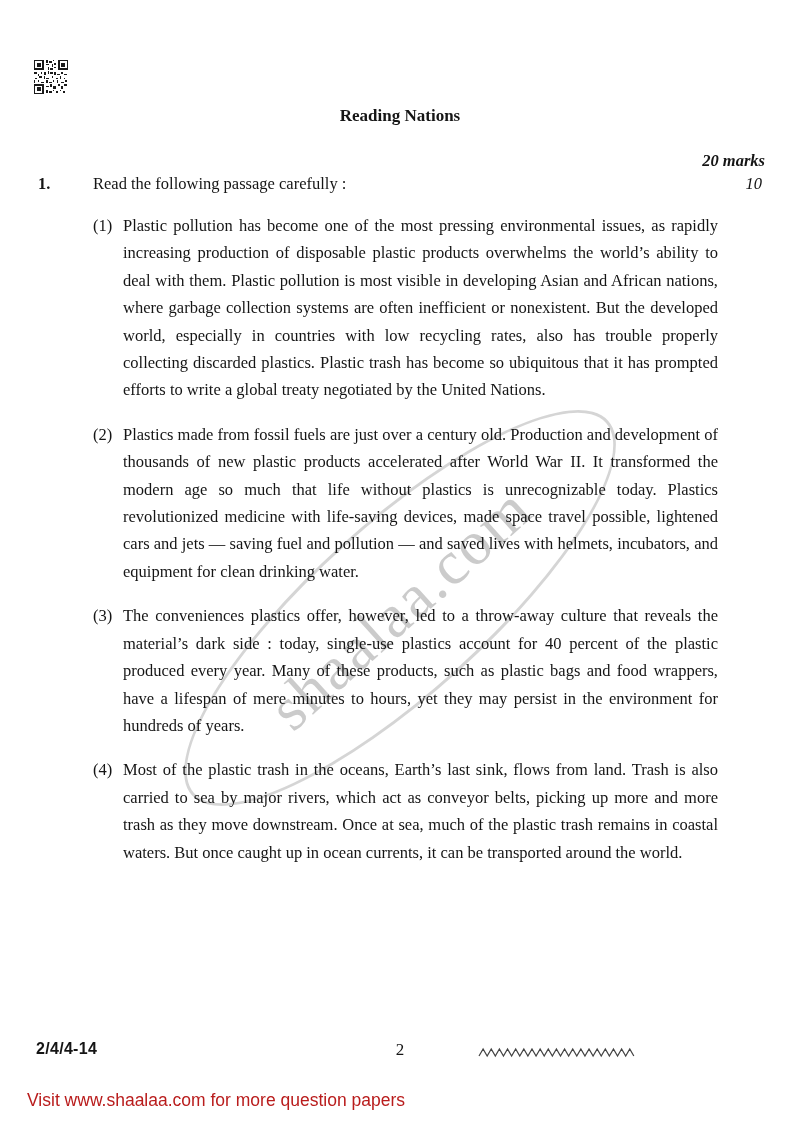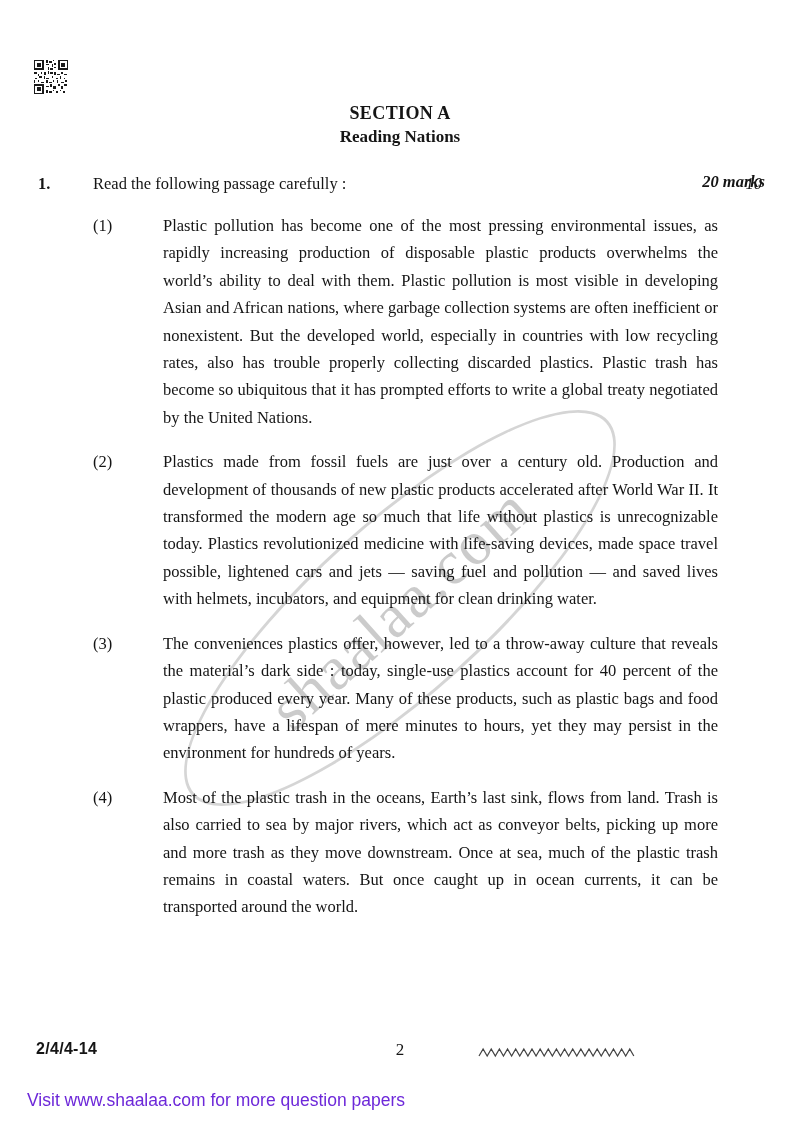--- a/index.html
+++ b/index.html
@@ -27,21 +27,21 @@
   
   .question-row { position:absolute; top:174px; left:38px; right:38px; display:flex; font-size:16.5px; z-index:2; }
   .qnum  { font-weight:bold; width:55px; flex:none; }
   .qtext { flex:1; }
   .qmarks { font-style:italic; }
 
   
   .passage { position:absolute; top:212px; left:93px; right:82px; font-size:16.5px; line-height:27.4px; z-index:2; }
   .para  { display:flex; margin-bottom:17px; }
   .pnum  { width:30px; flex:none; }
-  .ptext { flex:1; text-align:justify;margin-left:40px; }
+  .ptext { flex:1; text-align:justify; }
 
   
   .watermark {
     position:absolute; top:608px; left:50%;
     transform:translate(-50%,-50%) rotate(-42deg);
     width:560px; height:172px;
     border:3px solid rgba(150,150,150,0.40);
     border-radius:50%;
     display:flex; align-items:center; justify-content:center;
     z-index:1; pointer-events:none;
@@ -60,21 +60,21 @@
     font-family:"Liberation Sans", sans-serif;
     font-weight:bold; font-size:16px; letter-spacing:0.3px;
   }
   .page-number { position:absolute; left:0; top:0; width:100%; text-align:center; font-size:17px; }
   .squiggle { position:absolute; left:478px; top:6px; width:165px; height:12px; }
   .squiggle svg { width:100%; height:100%; display:block; }
 
   .footer-note {
     position:absolute; top:1090px; left:27px;
     font-family:"Liberation Sans", sans-serif;
-    font-size:17.5px; color:#6d28d9;
+    font-size:17.5px; color:#b91c1c;
     z-index:2;
   }
 </style>
 </head>
 <body>
 
 <div class="page">
 
   <div class="qr">
     <svg viewBox="0 0 25 25" shape-rendering="crispEdges" aria-hidden="true">
@@ -139,21 +139,20 @@
           <rect x="11" y="23" width="2" height="1"></rect>
           <rect x="14" y="22" width="1" height="1"></rect>
         <rect x="16" y="23" width="2" height="1"></rect>
           <rect x="19" y="22" width="1" height="1"></rect>
           <rect x="21" y="23" width="2" height="1"></rect>
       </g>
     </svg>
   </div>
 
   <div class="header">
-    <div class="section-title">SECTION A</div>
     <div class="header-row">
       <div class="subtitle">Reading Nations</div>
       <div class="marks-total">20 marks</div>
     </div>
   </div>
 
   <div class="question-row">
     <span class="qnum">1.</span>
     <span class="qtext">Read the following passage carefully :</span>
     <span class="qmarks">10</span>

